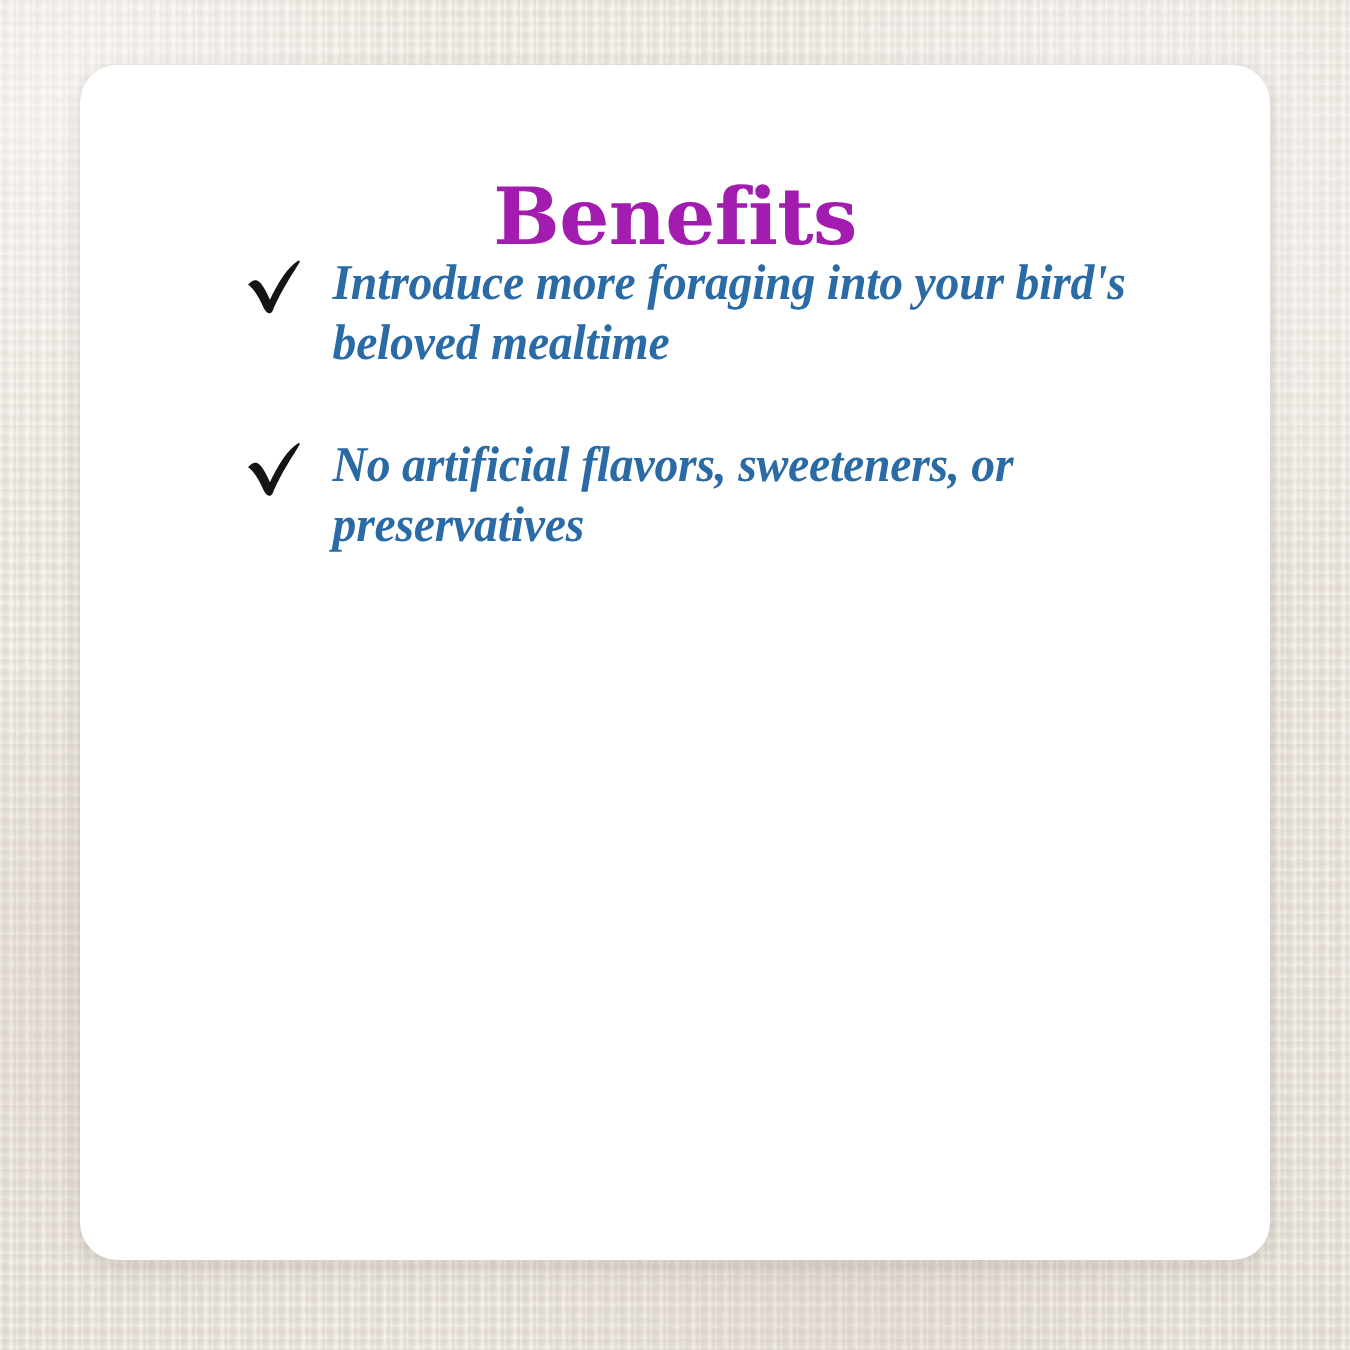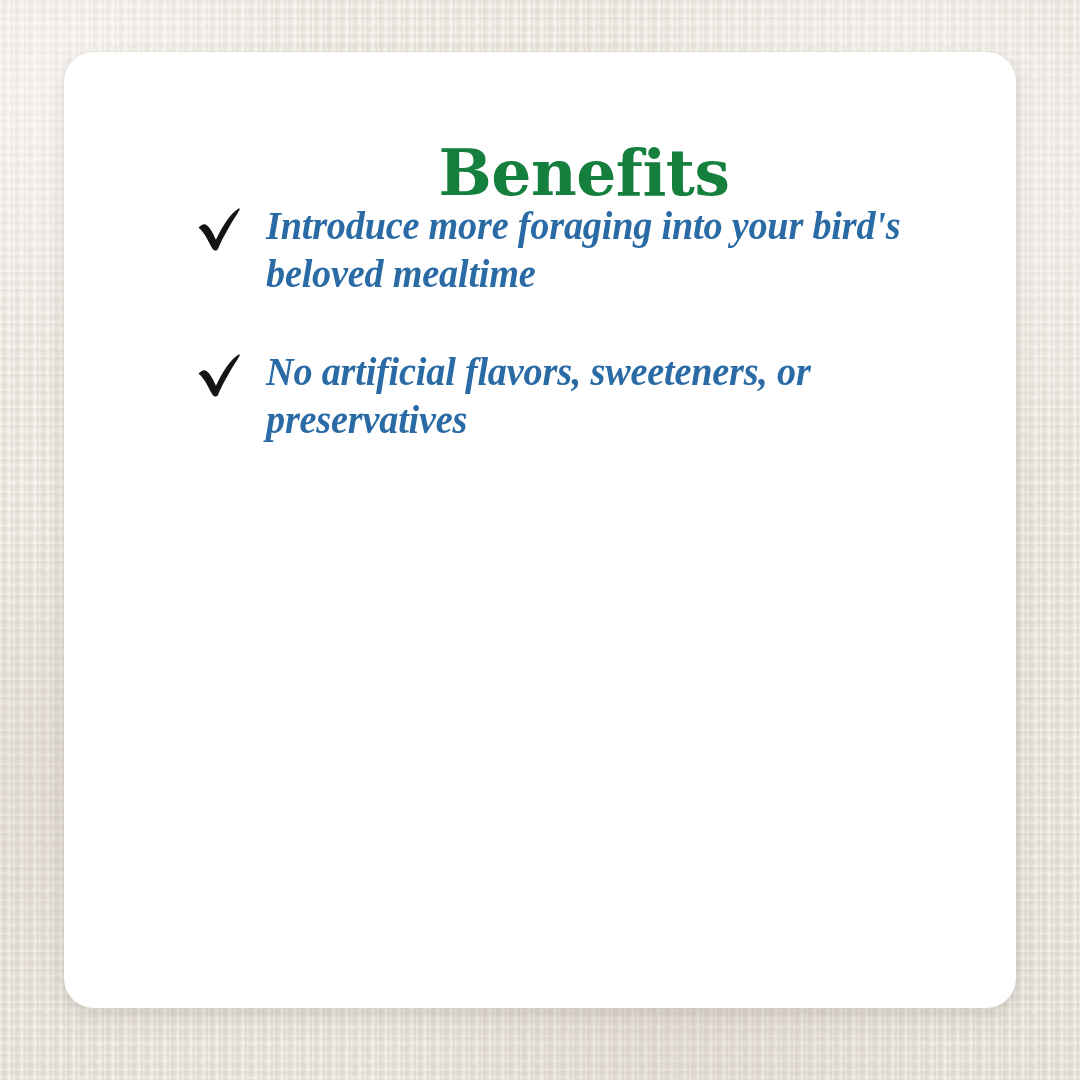--- a/index.html
+++ b/index.html
@@ -72,22 +72,21 @@
     position: absolute;
     left: 0;
     top: 48px;
     width: 952px;
     text-align: center;
     font-family: "DejaVu Serif", "Liberation Serif", serif;
     font-weight: 700;
     font-size: 63px;
     line-height: 1.0;
     letter-spacing: -0.5px;
-    color: #15803d;
-    padding-left: 44px;
+    color: #a21caf;
   }
 
   
   #benefits-list {
     position: absolute;
     left: 74px;
     top: 150px;
     width: 900px;
     margin: 0;
     padding: 0;

